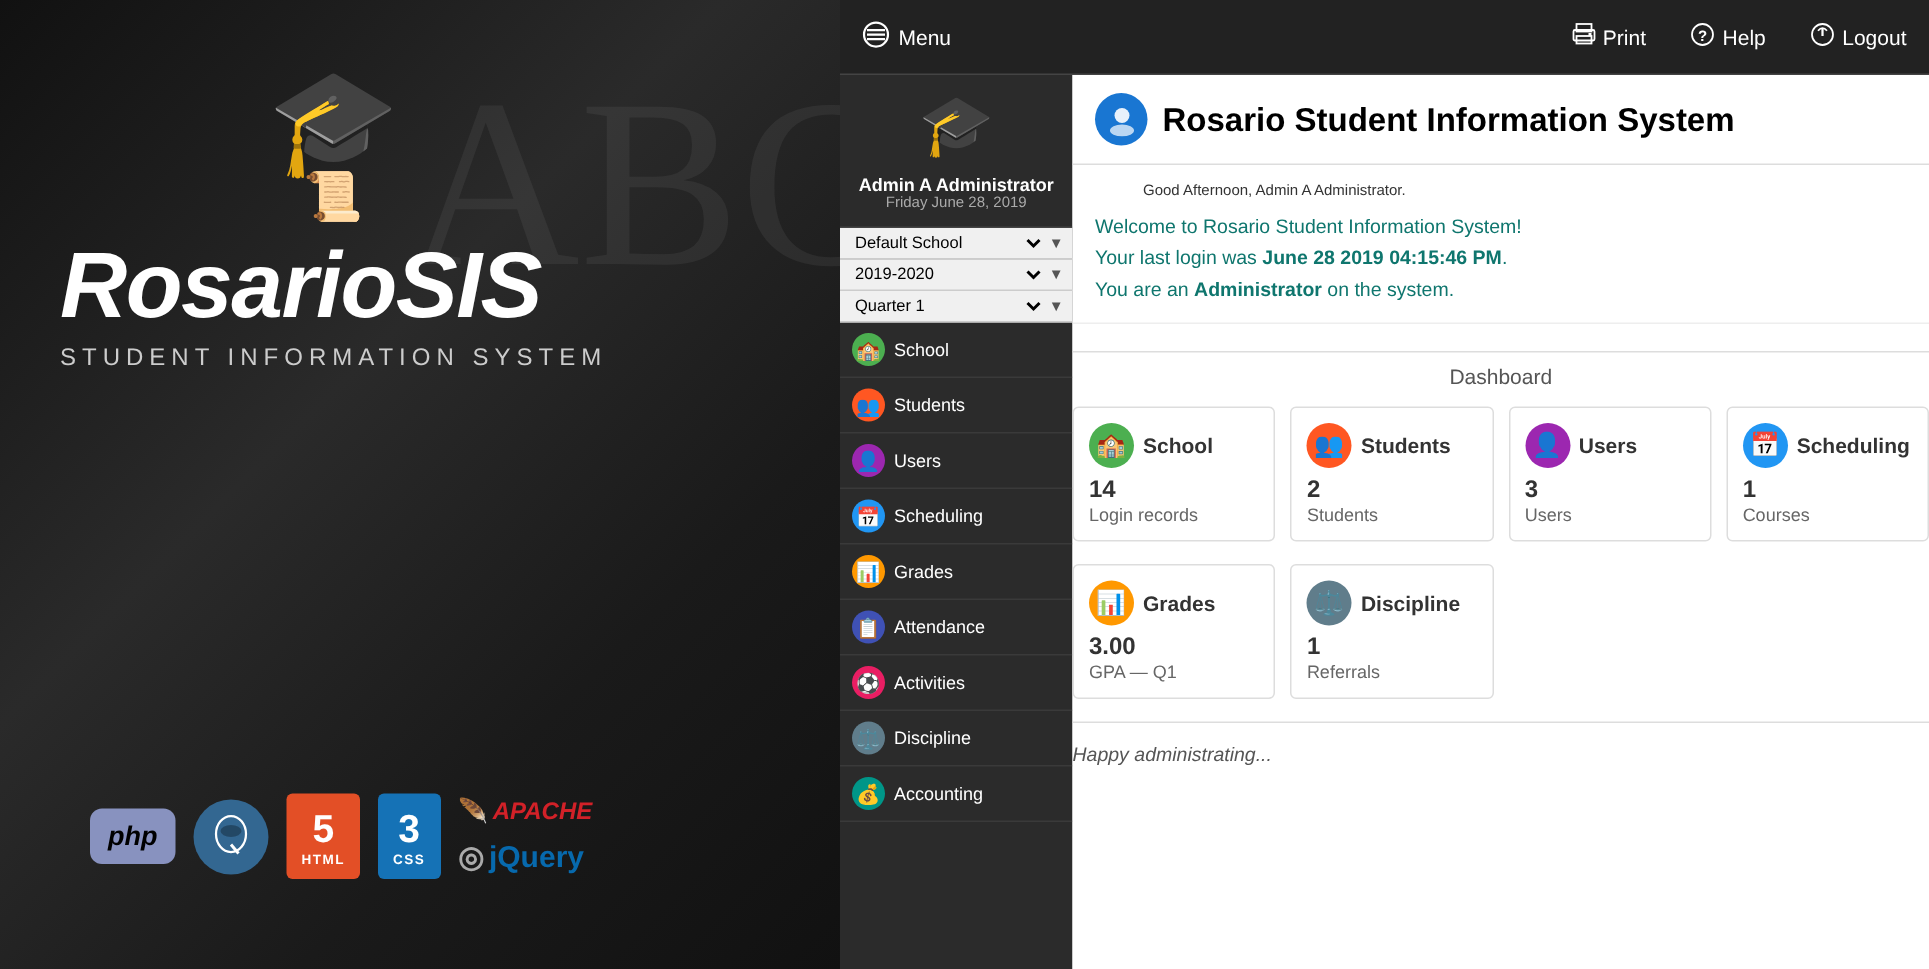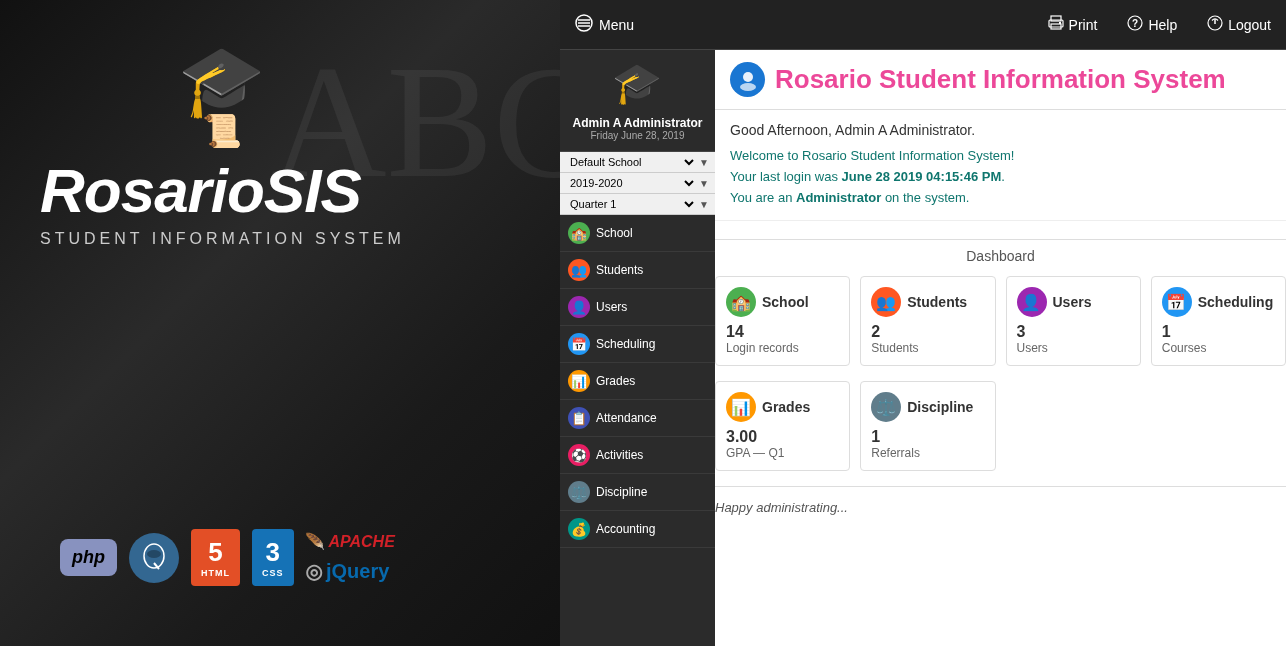--- a/index.html
+++ b/index.html
@@ -286,34 +286,35 @@
 
     .system-header {
       display: flex;
       align-items: center;
       gap: 10px;
       padding: 12px 15px;
       border-bottom: 1px solid #ddd;
     }
 
     .system-title {
-      font-size: 26px;
-      font-weight: bold;
-      color: #ec4899;
+      font-size: 22px;
+      font-weight: bold;
+      color: #000000;
     }
 
     .welcome-section {
       padding: 12px 15px;
       border-bottom: 1px solid #eee;
     }
 
     .welcome-greeting {
-      font-size: 14px;
+      font-size: 10px;
       color: #333;
       margin-bottom: 8px;
+      margin-left: 32px;
     }
 
     .welcome-text {
       font-size: 13px;
       color: #0f766e;
       line-height: 1.6;
     }
 
     .welcome-text strong { font-weight: bold; }
 

